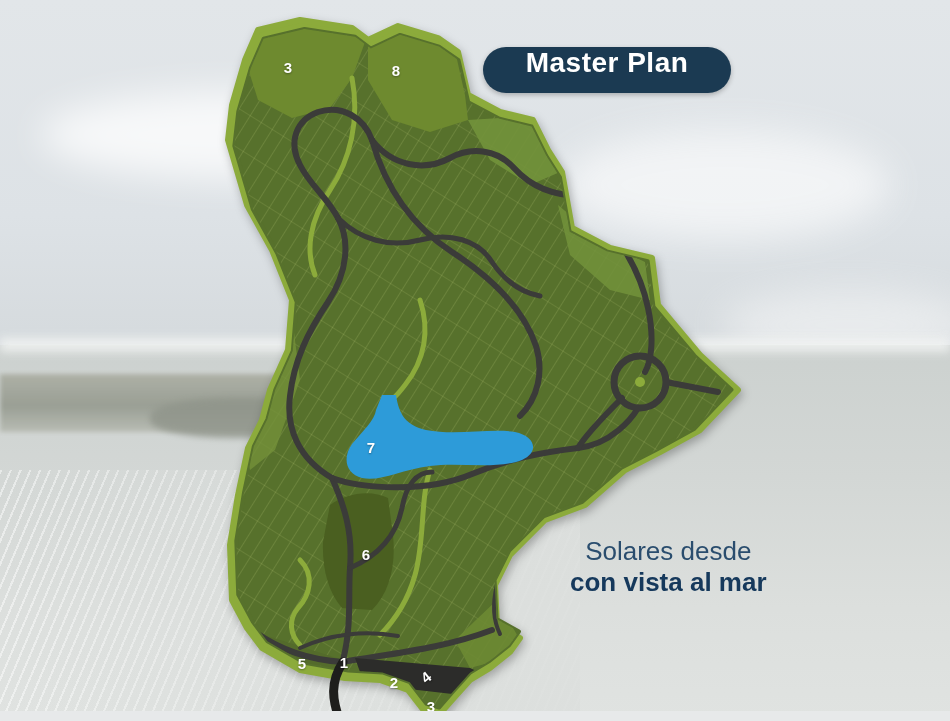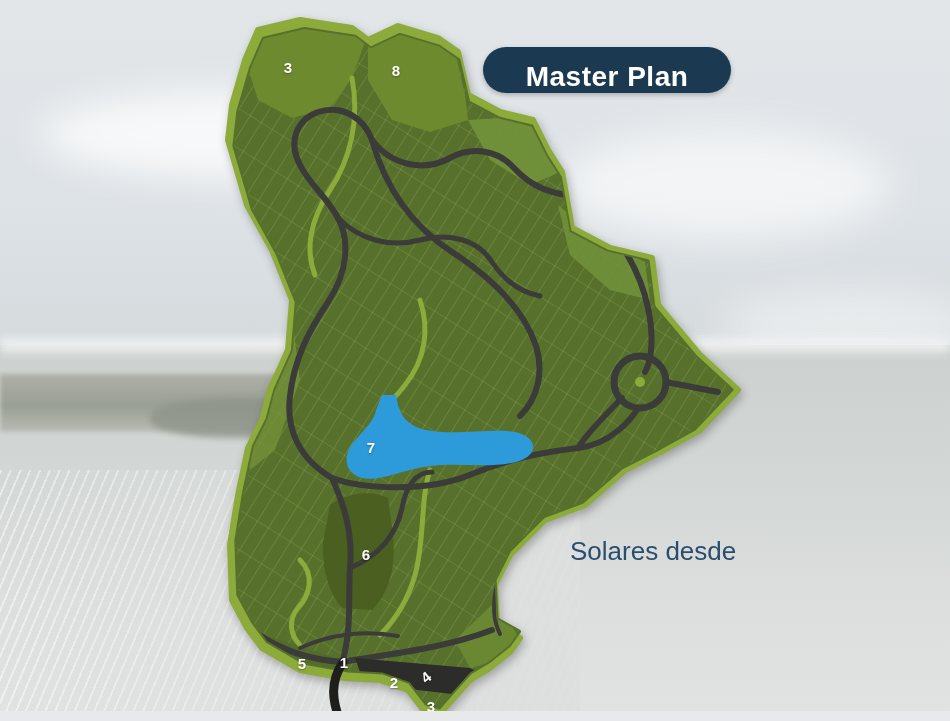--- a/index.html
+++ b/index.html
@@ -33,21 +33,21 @@
   .map-svg{position:absolute;left:0;top:0;}
 
   
   .zone-label{position:absolute;transform:translate(-50%,-50%);
     color:#ffffff;font-weight:bold;font-size:15px;
     text-shadow:0 1px 2px rgba(0,0,0,.35);user-select:none;}
   .zone-label.rot{transform:translate(-50%,-50%) rotate(-38deg);}
 
   
   .badge{position:absolute;left:483px;top:47px;width:248px;height:46px;
-    background:#1b3a52;border-radius:23px;display:flex;align-items:flex-end;justify-content:center;
+    background:#1b3a52;border-radius:23px;display:flex;align-items:flex-start;justify-content:center;
     box-shadow:0 2px 5px rgba(0,0,0,.25);}
   .badge span{color:#ffffff;font-weight:bold;font-size:28px;letter-spacing:.5px;}
 
   
   .tagline{position:absolute;left:570px;top:536px;line-height:31px;font-size:26px;}
   .tagline .l1{color:#2a4d6e;font-weight:normal;text-align:center;}
   .tagline .l2,.tagline .l3{color:#16395c;font-weight:bold;}
 </style>
 </head>
 <body>
@@ -154,16 +154,17 @@
   <div class="zone-label" style="left:394px;top:682px;">2</div>
   <div class="zone-label rot" style="left:426px;top:677px;">4</div>
   <div class="zone-label" style="left:431px;top:706px;">3</div>
 
   <div class="badge">
     <span>Master Plan</span>
   </div>
 
   <div class="tagline">
     <div class="l1">Solares desde</div>
+    <div class="l2">con vista al mar</div>
   </div>
 
   <div class="bottom-strip"></div>
 </div>
 
 </body></html>

